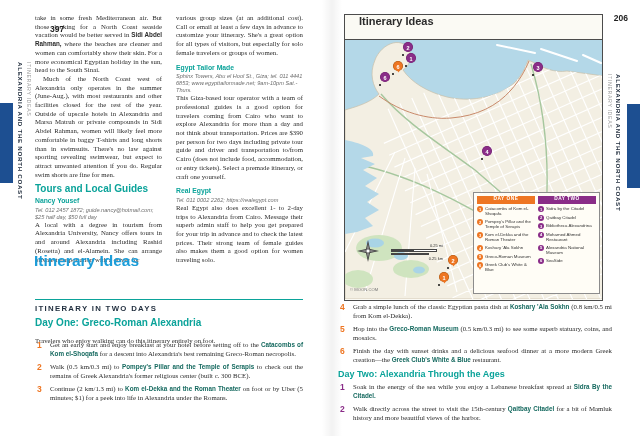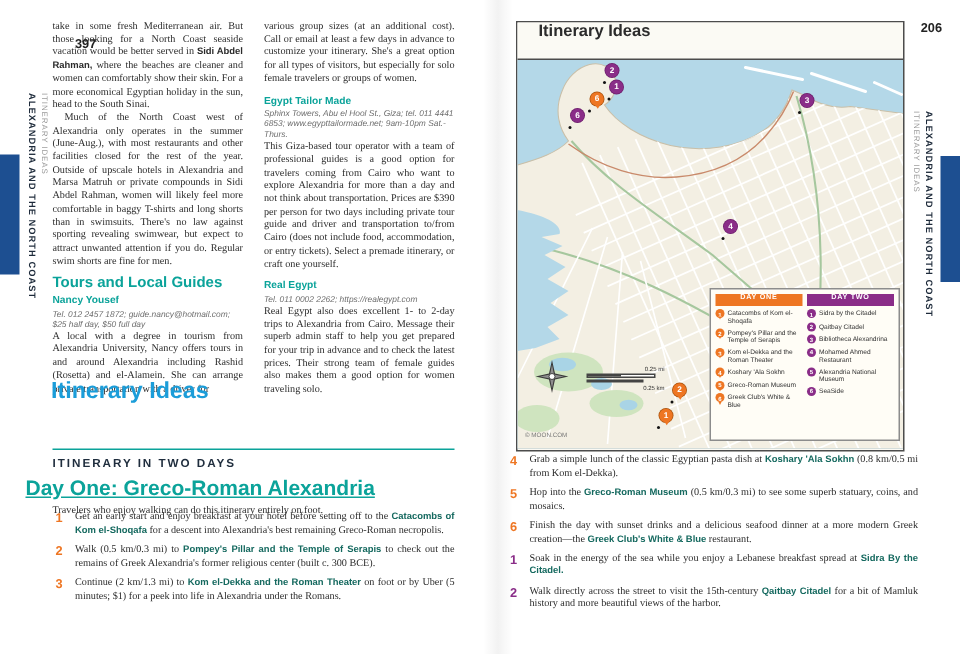--- a/index.html
+++ b/index.html
@@ -36,21 +36,21 @@
   .h-sm{font-size:6.8px;margin-top:3px;margin-bottom:1px;}
   .contact{font-family:"Liberation Sans",sans-serif;font-style:italic;font-size:5.6px;
            line-height:7px;color:#6e6e6e;text-align:left;margin-bottom:1px;}
   
   .itin-heading{position:absolute;left:34px;top:252px;font:bold 15.5px "Liberation Sans",sans-serif;
                 color:#1b9dd9;margin:0;}
   .teal-rule{position:absolute;left:35px;top:299px;width:268px;height:1px;background:#0ba39a;}
   .section-title{position:absolute;left:35px;top:304px;font:bold 7.8px "Liberation Sans",sans-serif;
                  letter-spacing:1.3px;color:#1f2d3d;}
   .day-heading{font-family:"Liberation Sans",sans-serif;font-weight:bold;color:#0ba39a;}
-  .dh-left{position:absolute;left:17px;top:317px;font-size:14px;text-decoration:underline;}
+  .dh-left{position:absolute;left:35px;top:317px;font-size:10px;}
   .intro{position:absolute;left:35px;top:330px;font-size:6.8px;}
   .steps{font-size:6.8px;line-height:8.7px;text-align:justify;}
   .steps-left{position:absolute;left:35px;top:341px;width:268px;}
   .steps-right-wrap{position:absolute;left:338px;top:303px;width:274px;}
   .step{position:relative;padding-left:15px;margin-bottom:4.5px;}
   .step .num{position:absolute;left:2px;top:-1px;font:bold 8.5px "Liberation Sans",sans-serif;}
   .num.orange{color:#ee7623;}
   .num.purple{color:#8a2d88;}
   .dh-right{font-size:9px;margin:5px 0 4px 0;}
   
@@ -277,17 +277,18 @@
     <div class="attribution">© MOON.COM</div>
   </div>
 </div>
 
 <div class="steps-right-wrap">
   <div class="steps">
       <div class="step"><span class="num orange">4</span>Grab a simple lunch of the classic Egyptian pasta dish at <span class="poi">Koshary 'Ala Sokhn</span> (0.8 km/0.5 mi from Kom el-Dekka).</div>
       <div class="step"><span class="num orange">5</span>Hop into the <span class="poi">Greco-Roman Museum</span> (0.5 km/0.3 mi) to see some superb statuary, coins, and mosaics.</div>
       <div class="step"><span class="num orange">6</span>Finish the day with sunset drinks and a delicious seafood dinner at a more modern Greek creation—the <span class="poi">Greek Club's White &amp; Blue</span> restaurant.</div>
     </div>
+  <div class="day-heading dh-right">Day Two: Alexandria Through the Ages</div>
   <div class="steps">
       <div class="step"><span class="num purple">1</span>Soak in the energy of the sea while you enjoy a Lebanese breakfast spread at <span class="poi">Sidra By the Citadel.</span></div>
       <div class="step"><span class="num purple">2</span>Walk directly across the street to visit the 15th-century <span class="poi">Qaitbay Citadel</span> for a bit of Mamluk history and more beautiful views of the harbor.</div>
     </div>
 </div>
 
 </body></html>

